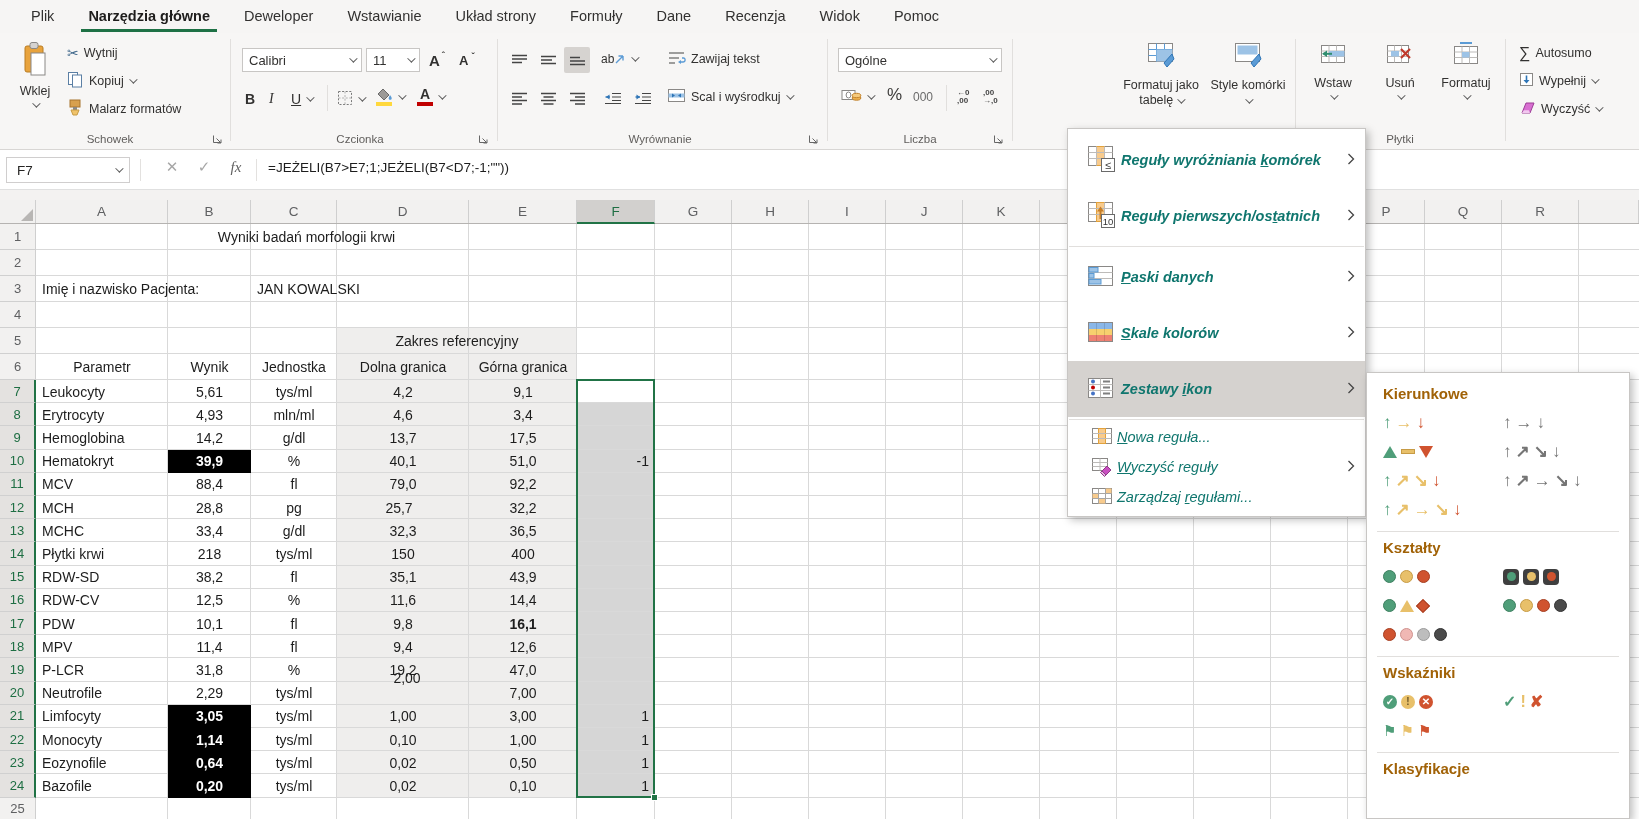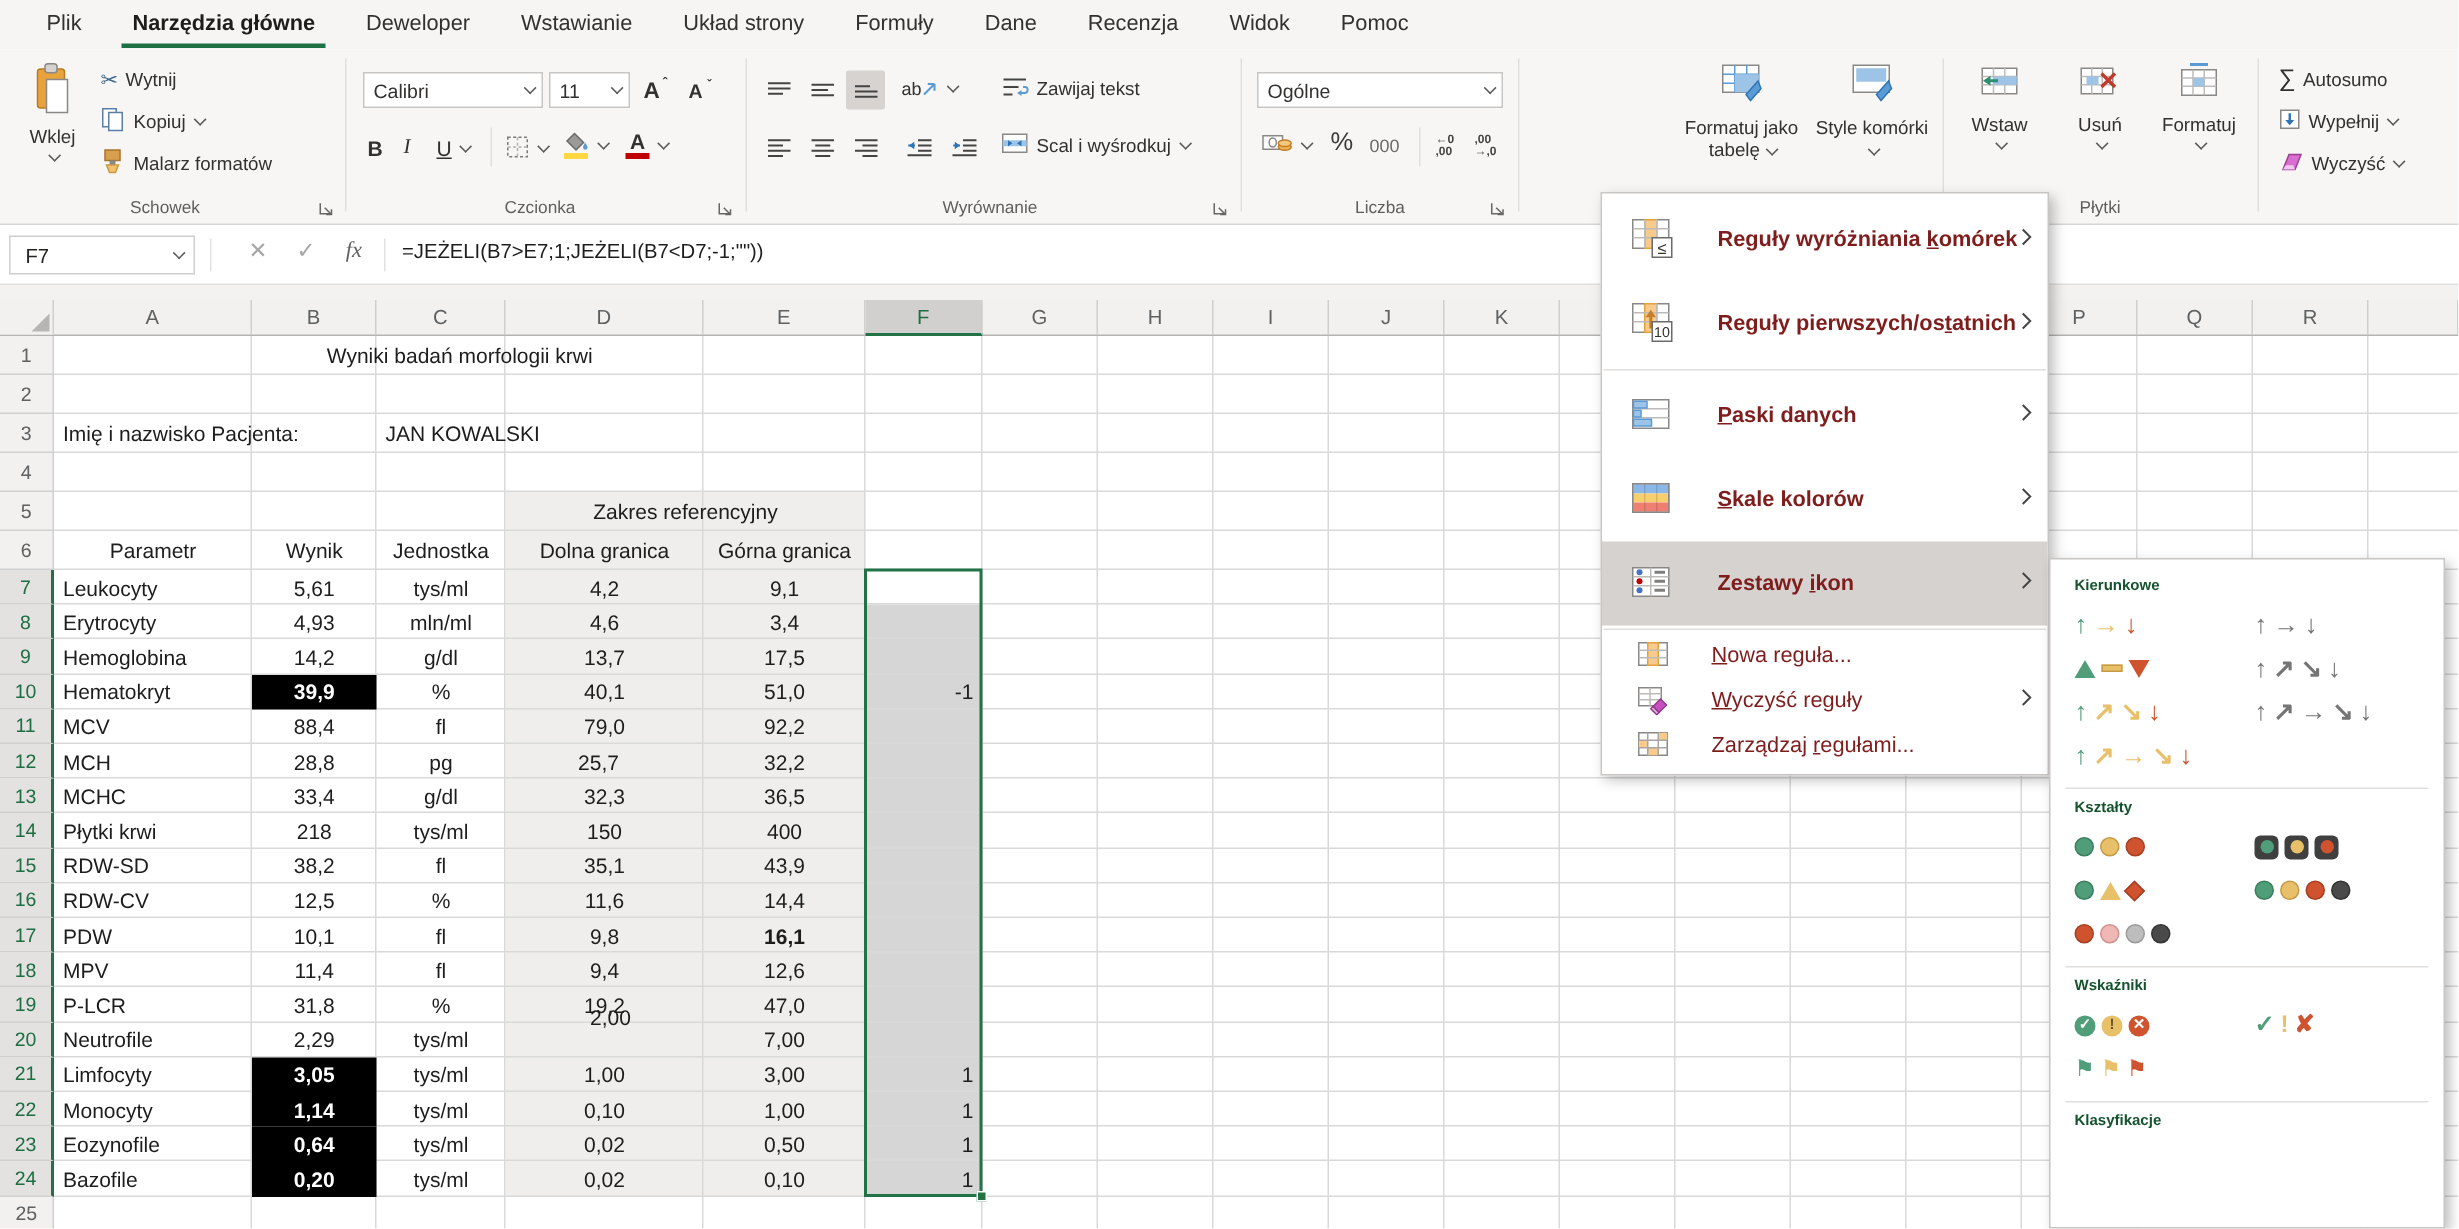--- a/index.html
+++ b/index.html
@@ -70,30 +70,30 @@
 
   
   #cfmenu { position:absolute; left:1067px; top:128px; width:299px; background:#fff;
     border:1px solid #c8c6c4; box-shadow:3px 3px 8px rgba(0,0,0,.25); z-index:50; padding:3px 0 4px; }
   .mi { display:flex; align-items:center; position:relative; padding-left:15px; cursor:default; }
   .mi.big { height:56px; }
   .mi.small { height:30px; }
   .mi.hl { background:#d5d2cf; }
   .mi .ic { width:38px; display:flex; justify-content:center; }
   .mi.small .ic { width:30px; margin-left:4px; }
-  .mi .lbl { margin-left:24px; font-size:14.5px; color:#7f1d1d; }
+  .mi .lbl { margin-left:0; font-size:14.5px; color:#0f766e;font-style:italic; }
   .mi.big .lbl { font-weight:700; }
   .mi .subarrow { position:absolute; right:10px; top:50%; transform:translateY(-50%); }
   .msep { height:1px; background:#e1dfdd; margin:2px 1px; }
 
   
   #iconsub { position:absolute; left:1366px; top:372px; width:264px; height:447px; background:#fff;
     border:1px solid #c8c6c4; box-shadow:3px 3px 8px rgba(0,0,0,.25); z-index:60; padding-top:6px; overflow:hidden; }
   .sect { padding:0 16px; }
-  .sect-title { font-weight:700; font-size:10px; color:#14532d; margin:6px 0 6px; }
+  .sect-title { font-weight:700; font-size:15px; color:#a16207; margin:6px 0 6px; }
   .sect-cols { display:flex; }
   .sect-col-left { width:120px; }
   .iconrow { height:29px; display:flex; align-items:center; gap:4px; cursor:default; }
   .ssep { height:1px; background:#e1dfdd; margin:7px 10px; }
   .ai { font-weight:700; font-size:17px; line-height:17px; }
   .sh-circle { width:13px; height:13px; border-radius:50%; display:inline-block; }
   .sh-tri-up { width:0; height:0; border-left:7px solid transparent; border-right:7px solid transparent; border-bottom:12px solid; display:inline-block; }
   .sh-tri-down { width:0; height:0; border-left:7px solid transparent; border-right:7px solid transparent; border-top:12px solid; display:inline-block; }
   .sh-dash { width:14px; height:5px; display:inline-block; }
   .sh-diamond { width:10px; height:10px; transform:rotate(45deg); display:inline-block; }

